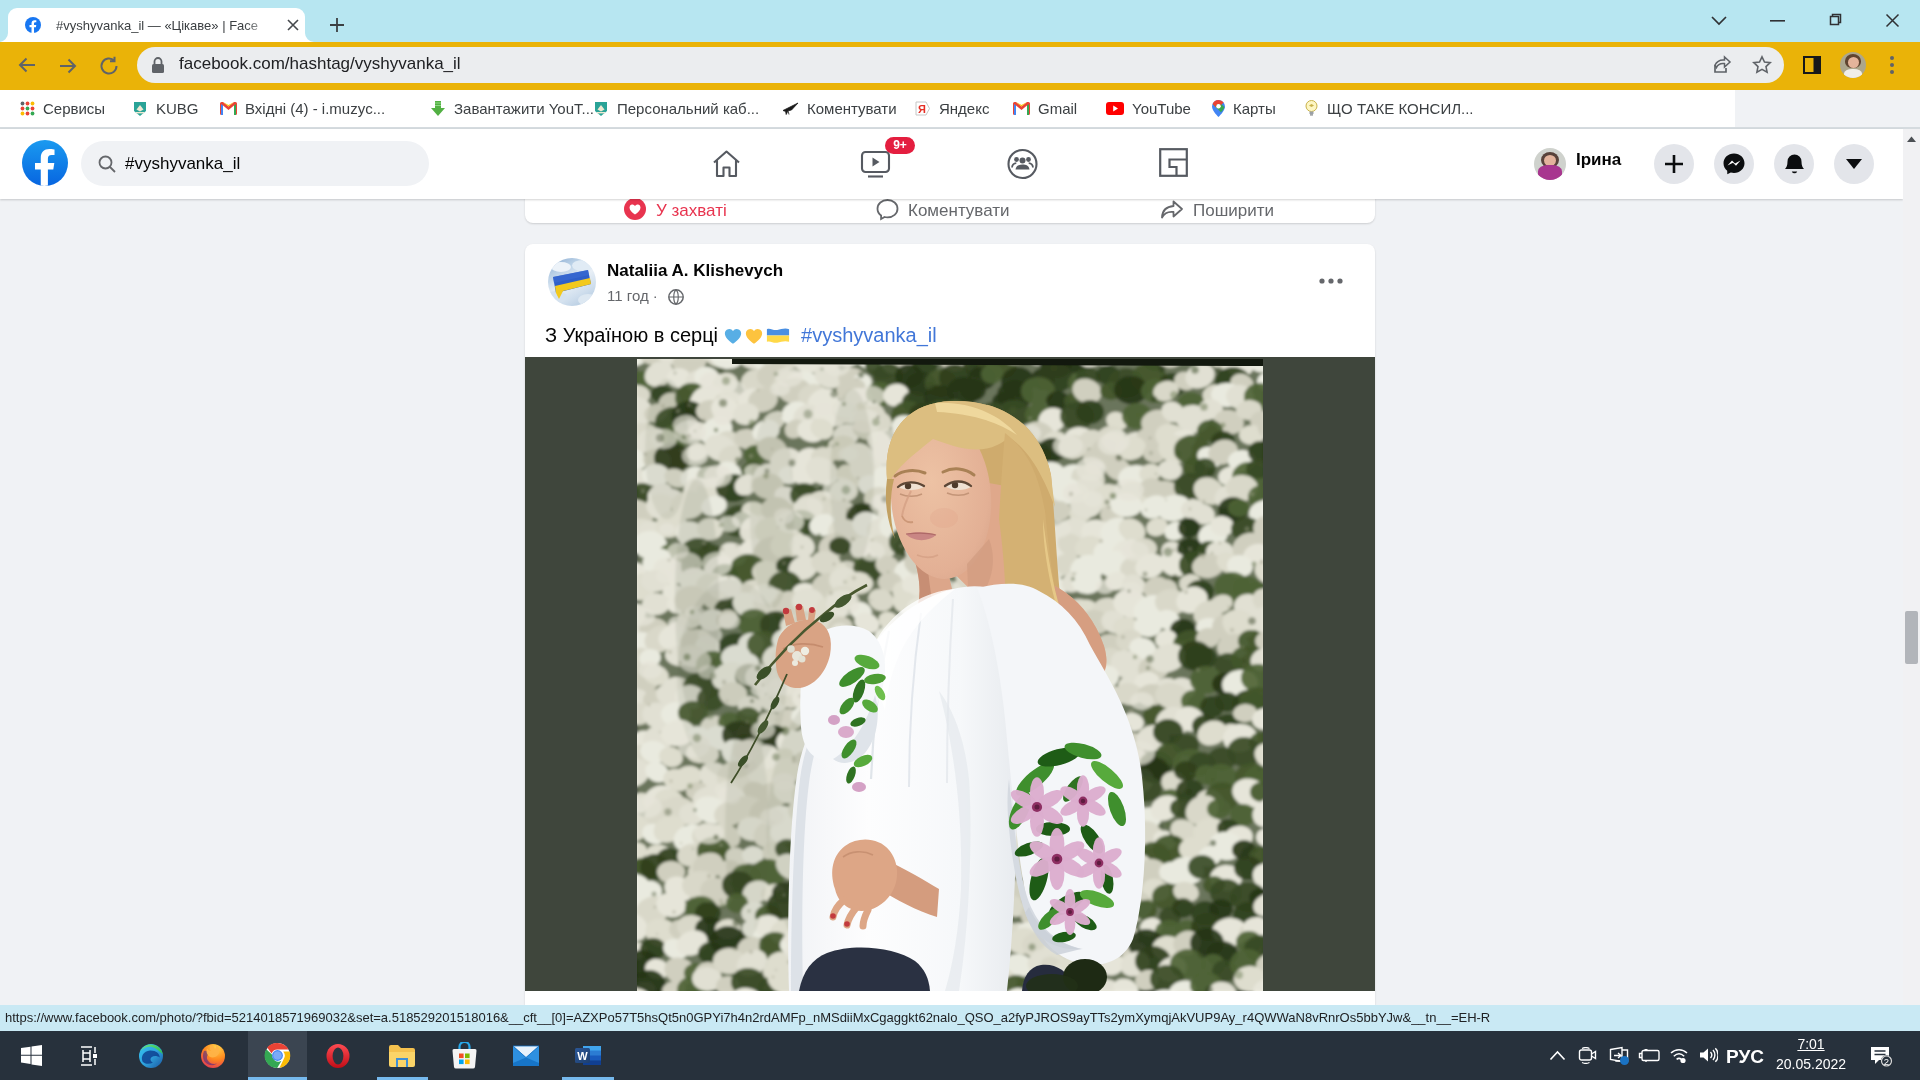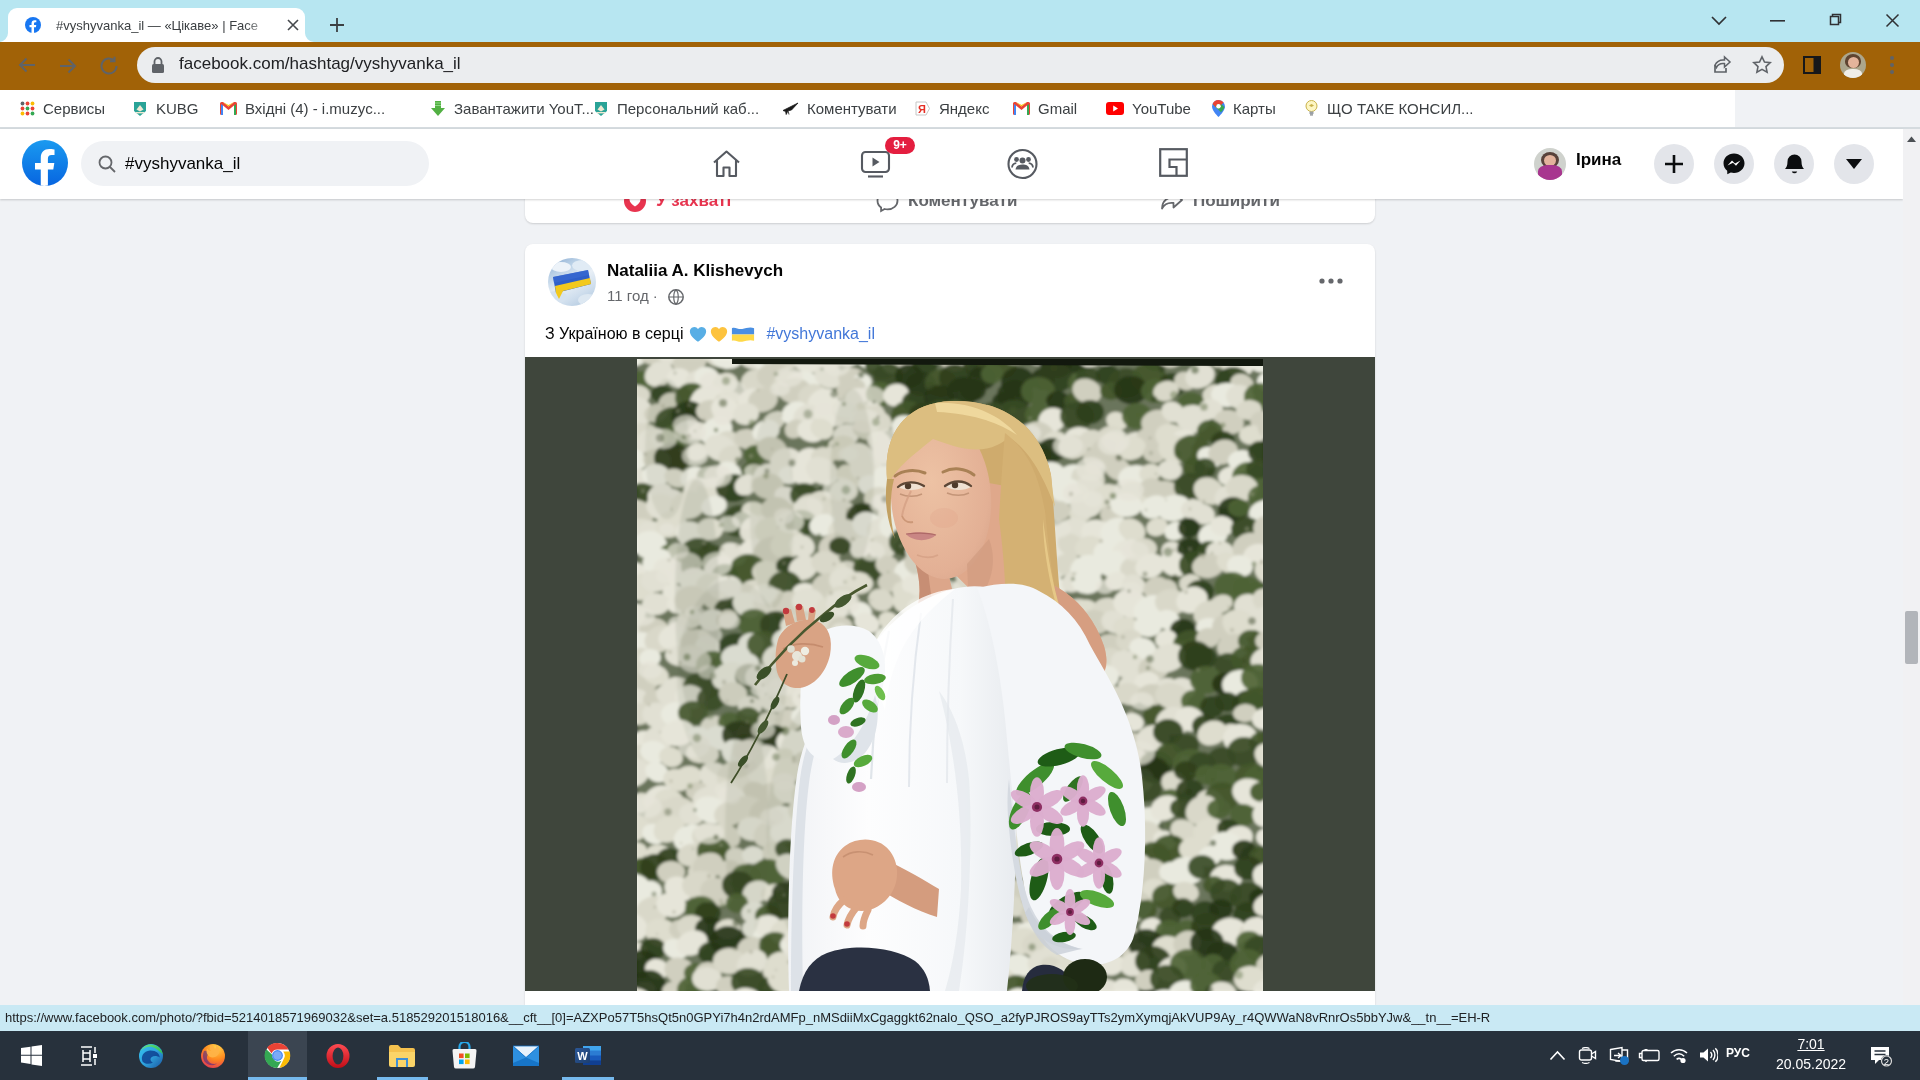--- a/index.html
+++ b/index.html
@@ -4,35 +4,35 @@
 <style>
   * { margin:0; padding:0; box-sizing:border-box; }
   html,body { width:1920px; height:1080px; overflow:hidden; font-family:"Liberation Sans", sans-serif; }
   .abs { position:absolute; }
   #stage { position:relative; width:1920px; height:1080px; background:#f0f2f5; }
   
   #tabstrip { left:0; top:0; width:1920px; height:42px; background:#b7e6f1; }
   #tab { left:8px; top:8px; width:297px; height:34px; background:#fff; border-radius:9px 9px 0 0; }
   #tabtitle { left:48px; top:10px; width:228px; height:16px; font-size:13px; color:#3c4043; white-space:nowrap; overflow:hidden; }
   #tabfade { left:236px; top:10px; width:40px; height:16px; background:linear-gradient(90deg, rgba(255,255,255,0), #fff 80%); }
-  #toolbar { left:0; top:42px; width:1920px; height:48px; background:#a16207; }
+  #toolbar { left:0; top:42px; width:1920px; height:48px; background:#eab308; }
   
   #bookmarks { left:0; top:90px; width:1735px; height:37px; background:#fff; }
   .bm { position:absolute; top:0; height:37px; display:flex; align-items:center; font-size:15px; color:#3c4043; }
   .bm .lbl { margin-left:8px; }
   #chromeborder { left:0; top:127px; width:1920px; height:2px; background:#d5dbdf; }
   
   #fbheader { left:0; top:129px; width:1903px; height:70px; background:#fff; box-shadow:0 1px 2px rgba(0,0,0,.18); }
   #fbsearch { position:absolute; left:81px; top:12px; width:348px; height:45px; border-radius:23px; background:#f0f2f5; display:flex; align-items:center; }
   .fbnavicon { position:absolute; top:19px; }
   .fbcirc { position:absolute; top:15px; width:40px; height:40px; border-radius:50%; background:#e3e5ea; display:flex; align-items:center; justify-content:center; }
   .card { position:absolute; background:#fff; box-shadow:0 1px 2px rgba(0,0,0,.15); }
   #topcard { left:525px; top:170px; width:850px; height:53px; border-radius:0 0 8px 8px; }
   #maincard { left:525px; top:244px; width:850px; height:761px; border-radius:8px 8px 0 0; }
-  .actrow { position:absolute; display:flex; align-items:center; font-size:17px; font-weight:700; color:#65676b; }
+  .actrow { position:absolute; display:flex; align-items:flex-end; font-size:17px; font-weight:400; color:#65676b; }
   
   #scrollbar { left:1903px; top:129px; width:17px; height:876px; background:#f1f1f3; }
   #scrollthumb { left:1905px; top:611px; width:13px; height:53px; background:#b2b5ba; border-radius:2px;}
   
   #statusbar { left:0; top:1005px; width:1920px; height:26px; background:#c9e9f4; font-size:13px; color:#202224; line-height:26px; padding-left:5px; }
   #taskbar { left:0; top:1031px; width:1920px; height:49px; background:#27313c; }
   .tk { position:absolute; top:0; width:62px; height:49px; display:flex; align-items:center; justify-content:center; }
   .tkline { position:absolute; top:46px; height:3px; background:#76b9ed; }
   .tray { position:absolute; color:#fff; }
 </style>
@@ -259,21 +259,21 @@
   <svg class="abs" style="left:668px; top:289px" width="16" height="16" viewBox="0 0 16 16">
     <circle cx="8" cy="8" r="7.2" fill="none" stroke="#65676b" stroke-width="1.5"></circle>
     <path d="M1 8 H15 M8 1 C5 3 5 13 8 15 C11 13 11 3 8 1" fill="none" stroke="#65676b" stroke-width="1.2"></path>
   </svg>
   <svg class="abs" style="left:1318px; top:277px" width="26" height="8" viewBox="0 0 26 8">
       <circle cx="4" cy="4" r="2.6" fill="#65676b"></circle>
       <circle cx="13" cy="4" r="2.6" fill="#65676b"></circle>
       <circle cx="22" cy="4" r="2.6" fill="#65676b"></circle>
     </svg>
 
-  <div class="abs" style="left:545px; top:324px; font-size:16px; color:#050505; display:flex; align-items:center;">
+  <div class="abs" style="left:545px; top:324px; font-size:20px; color:#050505; display:flex; align-items:center;">
     <span>З Україною в серці </span>
     <svg style="margin-left:5px" width="20" height="20" viewBox="0 0 27 27">
         <path d="M13.5 24 C8 20 2.5 15.5 2.5 9.8 A6.1 6.1 0 0 1 13.5 6.6 A6.1 6.1 0 0 1 24.5 9.8 C24.5 15.5 19 20 13.5 24" fill="#58aee5"></path>
       </svg>
     <svg style="margin-left:1px" width="20" height="20" viewBox="0 0 27 27">
         <path d="M13.5 24 C8 20 2.5 15.5 2.5 9.8 A6.1 6.1 0 0 1 13.5 6.6 A6.1 6.1 0 0 1 24.5 9.8 C24.5 15.5 19 20 13.5 24" fill="#fdc33e"></path>
       </svg>
     <svg style="margin-left:2px" width="24" height="19" viewBox="0 0 30 24">
         <path d="M1 4 C5 2 9 6 14 5 C19 4 24 2 29 4 L29 12 L1 12 Z" fill="#4a8fe2"></path>
         <path d="M1 12 L29 12 L29 20 C24 18 19 20 14 21 C9 22 5 18 1 20 Z" fill="#ffd948"></path>
@@ -2380,21 +2380,21 @@
           <path d="M2 7 C6.5 2.5 13.5 2.5 18 7"></path>
           <path d="M4.8 10.2 C8 7.2 12 7.2 15.2 10.2"></path>
           <path d="M7.6 13.4 C9.2 12 10.8 12 12.4 13.4"></path>
         </g>
         <circle cx="14" cy="14.5" r="2.6" fill="#fff"></circle>
       </svg>
     <svg class="tray" style="left:1698px; top:15px" width="20" height="18" viewBox="0 0 20 18">
         <path d="M2 6.5 H5.5 L10 2.5 V15.5 L5.5 11.5 H2 Z" fill="#fff"></path>
         <path d="M12.5 6 C14 7.7 14 10.3 12.5 12 M15 4 C17.5 6.7 17.5 11.3 15 14 M17.3 2.2 C21 5.6 21 12.4 17.3 15.8" fill="none" stroke="#fff" stroke-width="1.4"></path>
       </svg>
-    <div class="tray" style="left:1726px; top:15px; font-size:12px; font-weight:bold;">РУС</div>
+    <div class="tray" style="left:1726px; top:15px; font-size:19px; font-weight:bold;">РУС</div>
     <div class="tray" style="left:1771px; top:5px; width:80px; text-align:center; font-size:14px;text-decoration:underline;">7:01</div>
     <div class="tray" style="left:1771px; top:25px; width:80px; text-align:center; font-size:14px;">20.05.2022</div>
     <svg class="tray" style="left:1869px; top:14px" width="24" height="22" viewBox="0 0 24 22">
         <path d="M2 2 H20 V15 H10 L6 19 V15 H2 Z" fill="#fff"></path>
         <path d="M5.5 6 H16.5 M5.5 9.5 H16.5" stroke="#27313c" stroke-width="1.6"></path>
         <circle cx="17.5" cy="16" r="5.8" fill="#27313c"></circle>
         <circle cx="17.5" cy="16" r="5" fill="none" stroke="#d8d8d8" stroke-width="1.2"></circle>
         <text x="14.8" y="20" font-family="Liberation Sans" font-size="9.5" fill="#fff">2</text>
       </svg>
   </div>

